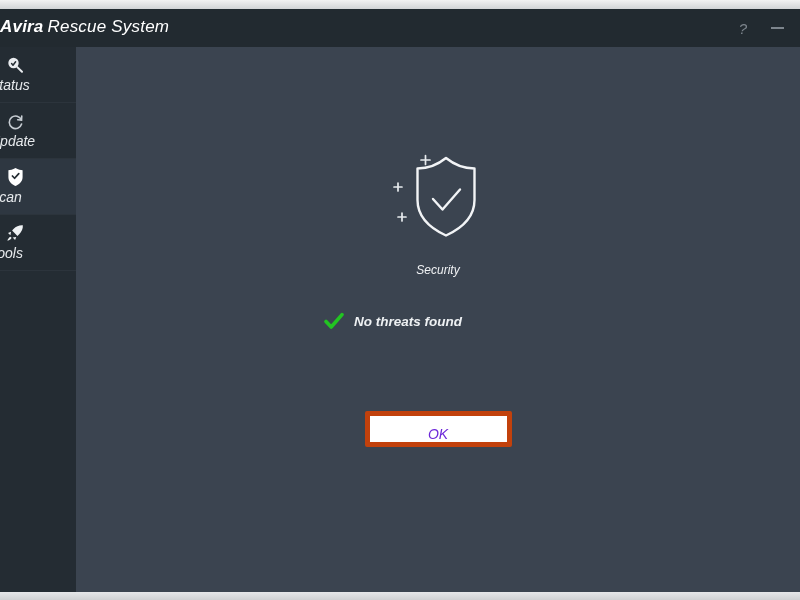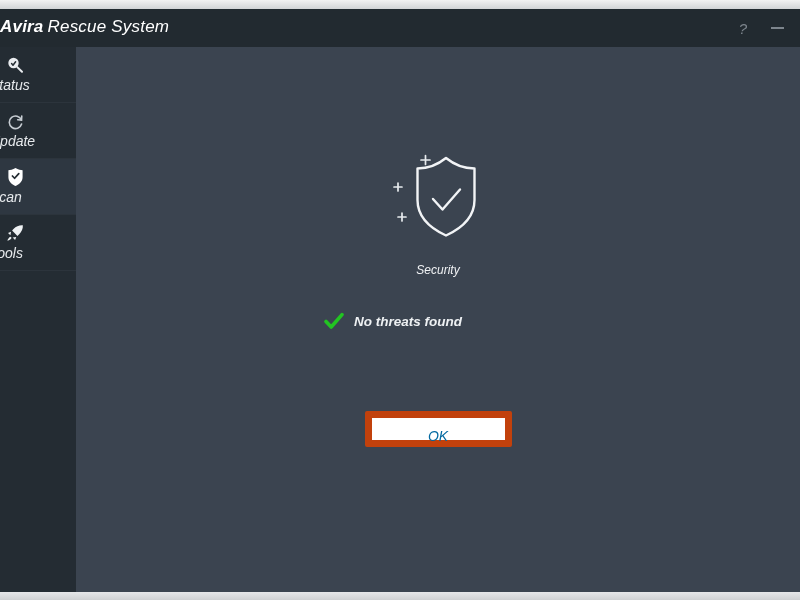--- a/index.html
+++ b/index.html
@@ -192,23 +192,23 @@
     top: 364px;
     width: 724px;
     text-align: center;
   }
   .ok-button {
     display: inline-block;
     width: 147px;
     height: 36px;
     line-height: 36px;
     background: #ffffff;
-    border: 7px solid #c2410c;
+    border: 5px solid #c2410c;
     border-radius: 2px;
-    color: #0369a1;
+    color: #6d28d9;
     font-size: 14px;
     text-align: center;
     cursor: pointer;
     box-sizing: border-box;
   }
 </style>
 </head>
 <body>
 
 <div id="app">

